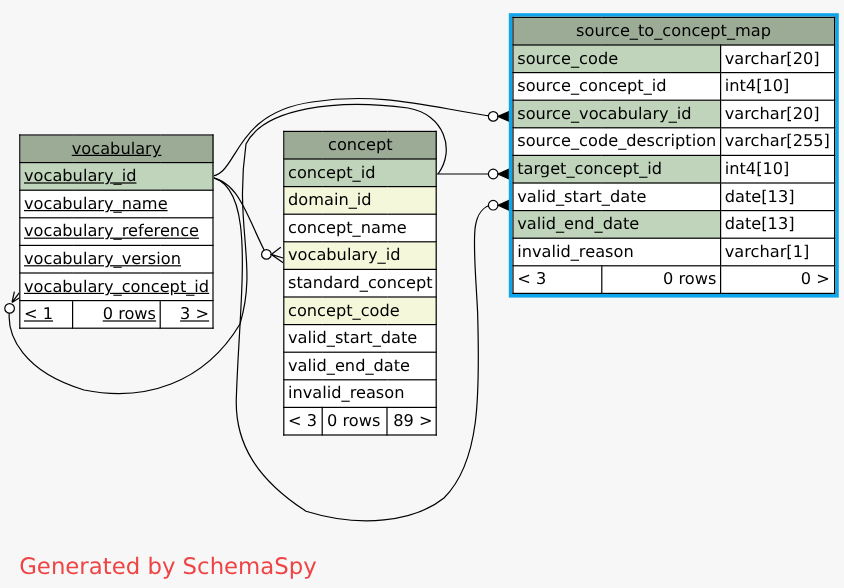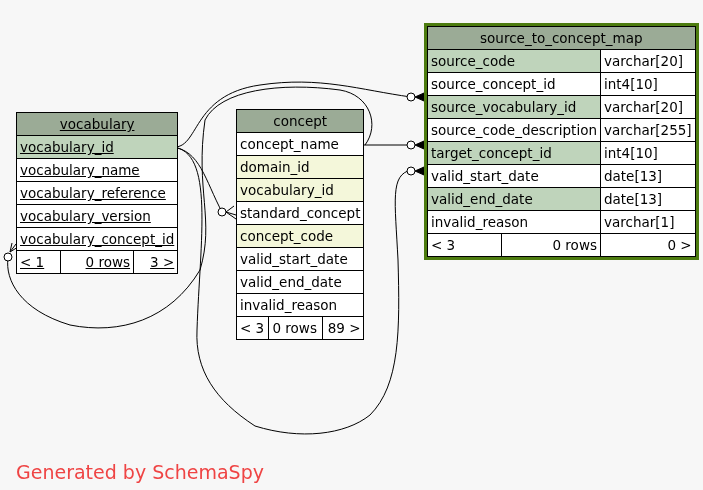--- a/index.html
+++ b/index.html
@@ -8,21 +8,21 @@
   .tbl { position:absolute; border-collapse:collapse; background:#fff; }
   .tbl td { border:1px solid #000; height:23px; padding:0 3px; font-size:13.5px; color:#000;
             white-space:nowrap; box-sizing:border-box; }
   .tbl td.hdr { background:#9bab96; text-align:center; }
   .tbl td.pk { background:#bfd4bb; }
   .tbl td.fk { background:#f4f7da; }
   .tbl td.plain { background:#fff; }
   .tbl td.r { text-align:right; }
   #t-vocab { left:16px; top:112px; width:156px;text-decoration:underline; }
   #t-concept { left:236px; top:109px; width:123px; }
-  #t-stcm-wrap { position:absolute; left:424px; top:23px; border:3px solid #4d7c0f; background:#f0abfc; }
+  #t-stcm-wrap { position:absolute; left:424px; top:11px; border:3px solid #0ea5e9; background:#f0abfc; }
   #t-stcm { position:static; }
   #edges { position:absolute; left:0; top:0; }
   #footer { position:absolute; left:16px; top:461px; font-size:19px; color:#ef4444; }
 </style>
 </head>
 <body>
 
 <svg id="edges" width="703" height="490">
   <g fill="none" stroke="#000" stroke-width="1">
 
@@ -85,24 +85,27 @@
   </table>
 
 <table class="tbl" id="t-concept">
   <tbody>
       <tr>
         <td colspan="3" class="hdr">concept</td>
       </tr>
   </tbody>
     <tbody id="concept-rows">
       <tr>
-        <td class="plain" colspan="3">concept_name</td>
+        <td class="pk" colspan="3">concept_id</td>
       </tr>
       <tr>
         <td class="fk" colspan="3">domain_id</td>
+      </tr>
+      <tr>
+        <td class="plain" colspan="3">concept_name</td>
       </tr>
       <tr>
         <td class="fk" colspan="3">vocabulary_id</td>
       </tr>
       <tr>
         <td class="plain" colspan="3">standard_concept</td>
       </tr>
       <tr>
         <td class="fk" colspan="3">concept_code</td>
       </tr>

